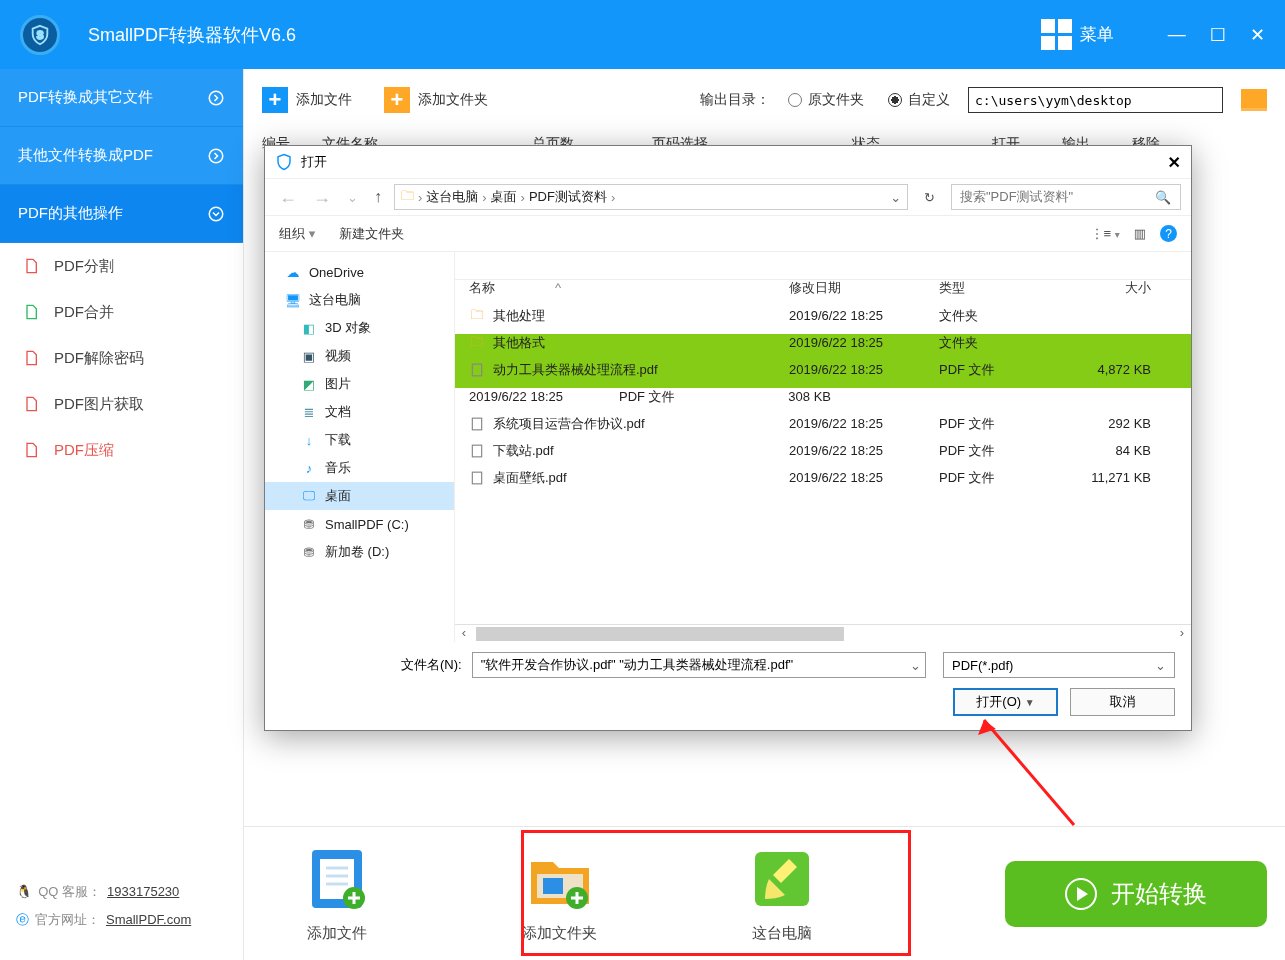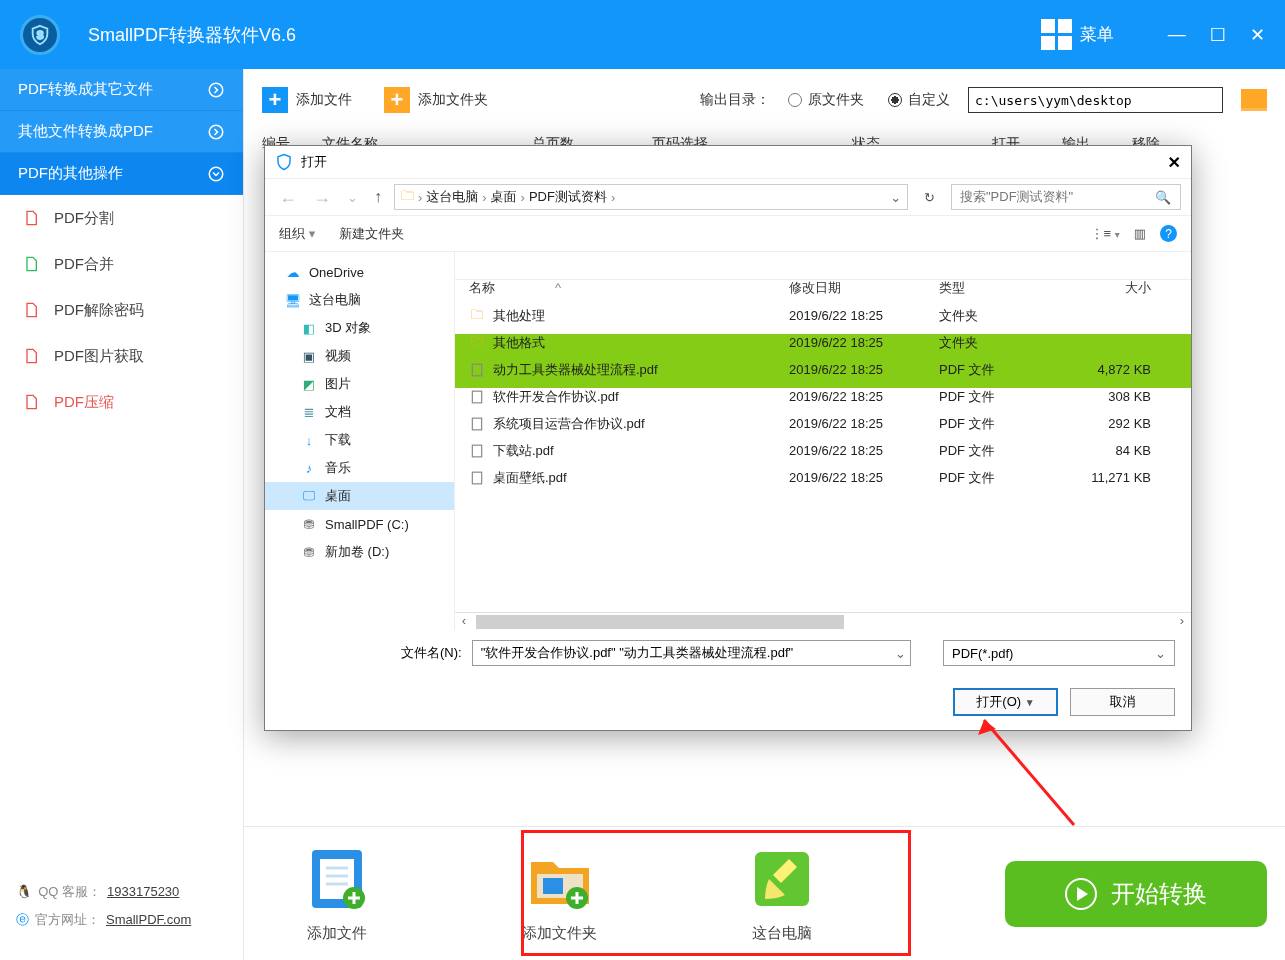--- a/index.html
+++ b/index.html
@@ -15,21 +15,21 @@
 .win-grid { display: grid; grid-template-columns: 14px 14px; grid-template-rows: 14px 14px; gap: 3px; }
 .win-grid div { background: #fff; }
 .win-ctrl { display: flex; gap: 24px; margin-left: 30px; }
 .win-ctrl span { font-size: 18px; cursor: pointer; }
 
 
 .main { display: flex; height: calc(100% - 69px); }
 
 
 .sidebar { width: 243px; background: #fff; display: flex; flex-direction: column; }
-.cat { height: 42px; background: #269af7; color: #fff; display: flex; align-items: center; padding: 0 18px; font-size: 15px; border-bottom: 1px solid #1b8de8; }
+.cat { height: 58px; background: #269af7; color: #fff; display: flex; align-items: center; padding: 0 18px; font-size: 15px; border-bottom: 1px solid #1b8de8; }
 .cat.active { background: #0d86ef; }
 .cat .spacer { flex: 1; }
 .cat-icon { width: 18px; height: 18px; }
 .sub { height: 46px; display: flex; align-items: center; padding: 0 22px; gap: 14px; font-size: 15px; color: #444; cursor: pointer; }
 .sub.sel { color: #e8554f; }
 .sub-icon { width: 18px; height: 18px; display: inline-flex; align-items: center; justify-content: center; }
 .sidebar-bottom { margin-top: auto; padding: 16px 16px 26px; color: #8b8b8b; font-size: 13px; line-height: 28px; }
 .sidebar-bottom a { color: #404040; text-decoration: underline; }
 .sb-row { display: flex; align-items: center; gap: 6px; }
 
@@ -97,21 +97,21 @@
 .frow { height: 27px; display: flex; align-items: center; font-size: 13px; color: #222; }
 .frow.sel { background: #84cc16; }
 .frow .col-name { display: flex; align-items: center; gap: 8px; }
 .ficon { width: 16px; height: 16px; display: inline-flex; align-items: center; justify-content: center; color: #ffa726; }
 .ficon.pdf { color: #555; }
 .file-scroll { flex: 1; position: relative; }
 .hscroll { height: 18px; border-top: 1px solid #e0e0e0; display: flex; }
 .hscroll .thumb { margin-left: 3px; width: 50%; height: 14px; background: #cfcfcf; margin-top: 2px; }
 .hscroll .ar { width: 18px; text-align: center; color: #666; }
 
-.dlg-footer { padding: 10px 16px 14px; display: flex; flex-direction: column; gap: 22px; }
+.dlg-footer { padding: 10px 16px 14px; display: flex; flex-direction: column; gap: 10px; }
 .frow-ft { display: flex; align-items: center; gap: 10px; }
 .frow-ft label { font-size: 13px; }
 .fname-input { flex: 1; height: 26px; border: 1px solid #999; padding: 0 8px; font-size: 13px; }
 .ftype-sel { width: 232px; height: 26px; border: 1px solid #999; padding: 0 8px; font-size: 13px; display: flex; align-items: center; }
 .ftype-sel .dd { margin-left: auto; color: #666; }
 .dlg-actions { display: flex; justify-content: flex-end; gap: 12px; }
 .dlg-btn { width: 105px; height: 28px; border: 1px solid #999; background: #fafafa; font-size: 13px; display: inline-flex; align-items: center; justify-content: center; cursor: pointer; }
 .dlg-btn.primary { border: 2px solid #1b7ac9; }
 
 
@@ -430,28 +430,20 @@
                   <rect x="4" y="2" width="16" height="20"></rect>
                 </svg>
               </span>
               <span>动力工具类器械处理流程.pdf</span>
             </div>
             <div class="col-date">2019/6/22 18:25</div>
             <div class="col-type">PDF 文件</div>
             <div class="col-size">4,872 KB</div>
           </div>
           <div class="frow sel">
-            <div class="col-name">
-              <span class="ficon pdf">
-                <svg width="14" height="14" viewBox="0 0 24 24" fill="none" stroke="#888" stroke-width="2">
-                  <rect x="4" y="2" width="16" height="20"></rect>
-                </svg>
-              </span>
-              <span>软件开发合作协议.pdf</span>
-            </div>
             <div class="col-date">2019/6/22 18:25</div>
             <div class="col-type">PDF 文件</div>
             <div class="col-size">308 KB</div>
           </div>
           <div class="frow">
             <div class="col-name">
               <span class="ficon pdf">
                 <svg width="14" height="14" viewBox="0 0 24 24" fill="none" stroke="#888" stroke-width="2">
                   <rect x="4" y="2" width="16" height="20"></rect>
                 </svg>
@@ -494,21 +486,21 @@
           <div class="thumb"></div>
           <span class="ar" style="margin-left:auto">›</span>
         </div>
     </div>
   </div>
   <div class="dlg-footer">
     <div class="frow-ft">
       <label style="margin-left:120px">文件名(N):</label>
       <input class="fname-input" value="&quot;软件开发合作协议.pdf&quot; &quot;动力工具类器械处理流程.pdf&quot;" style="">
       <span style="margin-left:-26px;color:#666">⌄</span>
-      <div class="ftype-sel" style="margin-left:27px">
+      <div class="ftype-sel" style="margin-left:12px">
         <span>PDF(*.pdf)</span>
         <span class="dd">⌄</span>
       </div>
     </div>
     <div class="dlg-actions">
       <div class="dlg-btn primary"><span>打开(O)</span>&nbsp;<span style="font-size:10px;color:#555">▼</span></div>
       <div class="dlg-btn">取消</div>
     </div>
   </div>
 </div>

